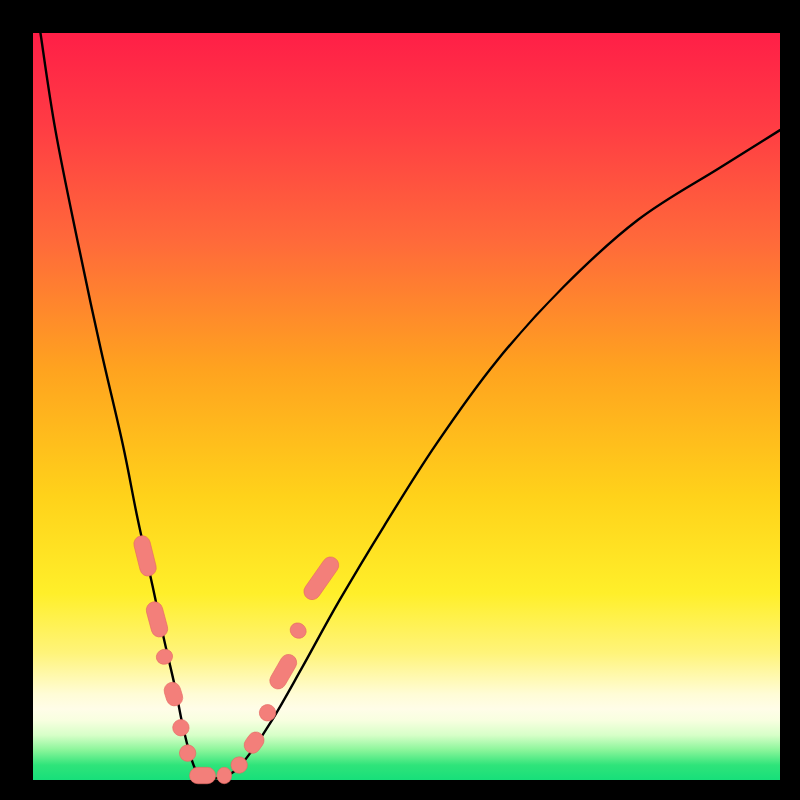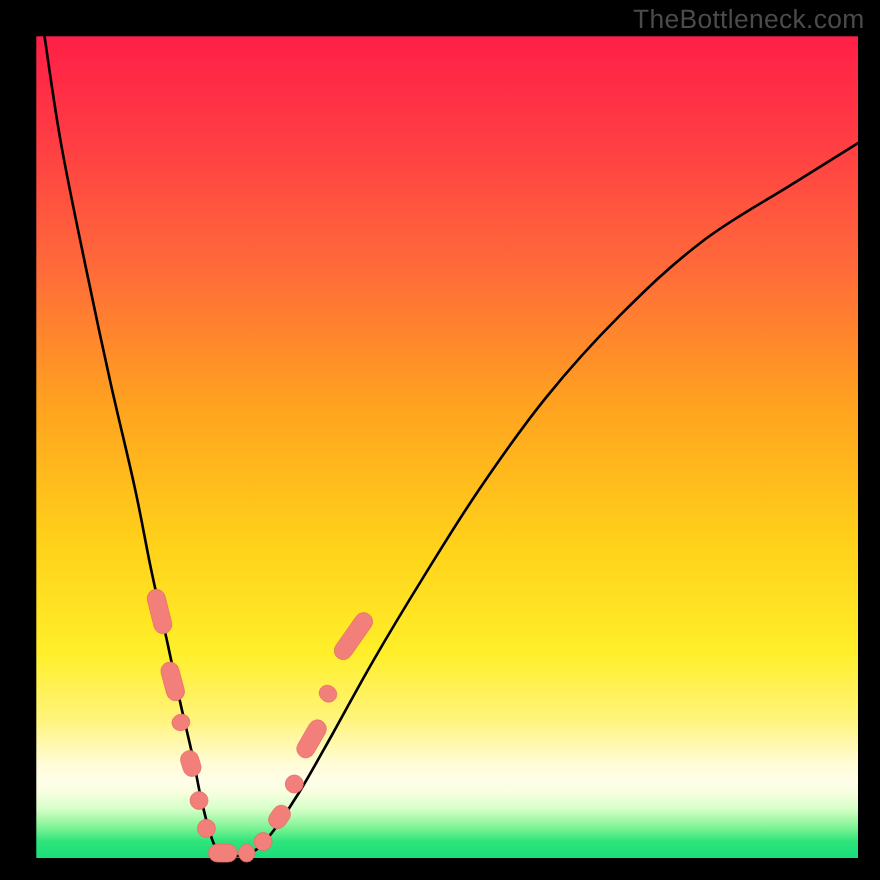--- a/index.html
+++ b/index.html
@@ -60,21 +60,20 @@
     width: 747px;
     height: 747px;
     overflow: visible;
   }
 </style>
 </head>
 <body>
 
 <div class="frame">
   <div class="plot"></div>
-  <div class="watermark">TheBottleneck.com</div>
   <svg class="curve" viewBox="0 0 747 747" preserveAspectRatio="none">
     <path id="curve-path" fill="none" stroke="#000000" stroke-width="2.4" stroke-linecap="round" stroke-linejoin="round" d="M 7.47 0.00 C 10.16 17.48, 15.69 59.46, 22.41 97.11 C 29.13 134.76, 36.75 170.17, 44.82 209.16 C 52.89 248.15, 59.16 277.44, 67.23 313.74 C 75.30 350.04, 82.92 379.92, 89.64 410.85 C 96.36 441.78, 99.20 460.00, 104.58 485.55 C 109.96 511.10, 114.81 531.27, 119.52 552.78 C 124.23 574.29, 126.69 586.92, 130.72 605.07 C 134.76 623.22, 138.57 638.16, 141.93 653.63 C 145.29 669.09, 146.71 678.87, 149.40 690.98 C 152.09 703.08, 154.18 712.12, 156.87 720.86 C 159.56 729.59, 160.98 735.23, 164.34 739.53 C 167.70 743.83, 171.51 743.82, 175.54 744.76 C 179.58 745.70, 182.04 745.97, 186.75 744.76 C 191.46 743.55, 196.31 742.34, 201.69 738.04 C 207.07 733.73, 209.91 730.00, 216.63 720.86 C 223.35 711.71, 229.63 702.70, 239.04 687.24 C 248.45 671.78, 256.82 656.46, 268.92 634.95 C 281.02 613.44, 291.48 593.27, 306.27 567.72 C 321.06 542.17, 333.61 521.26, 351.09 493.02 C 368.57 464.78, 383.21 440.43, 403.38 410.85 C 423.55 381.27, 440.28 356.92, 463.14 328.68 C 486.00 300.44, 504.82 279.53, 530.37 253.98 C 555.92 228.43, 576.83 208.26, 605.07 186.75 C 633.31 165.24, 661.69 150.60, 687.24 134.46 C 712.79 118.32, 736.24 103.83, 747.00 97.11"></path>
     <g id="markers">
         <rect x="-20.54" y="-8.22" width="41.09" height="16.43" rx="8.22" ry="8.22" fill="#f37f7a" stroke="#e66a63" stroke-width="0.6" transform="translate(112.05 522.90) rotate(76)"></rect>
         <rect x="-17.93" y="-8.22" width="35.86" height="16.43" rx="8.22" ry="8.22" fill="#f37f7a" stroke="#e66a63" stroke-width="0.6" transform="translate(124.00 586.39) rotate(75)"></rect>
         <rect x="-7.47" y="-8.22" width="14.94" height="16.43" rx="8.22" ry="8.22" fill="#f37f7a" stroke="#e66a63" stroke-width="0.6" transform="translate(131.47 623.75) rotate(74)"></rect>
         <rect x="-11.95" y="-8.22" width="23.90" height="16.43" rx="8.22" ry="8.22" fill="#f37f7a" stroke="#e66a63" stroke-width="0.6" transform="translate(140.44 661.10) rotate(73)"></rect>
         <rect x="-8.22" y="-8.22" width="16.43" height="16.43" rx="8.22" ry="8.22" fill="#f37f7a" stroke="#e66a63" stroke-width="0.6" transform="translate(147.91 694.71) rotate(72)"></rect>
         <rect x="-8.22" y="-8.22" width="16.43" height="16.43" rx="8.22" ry="8.22" fill="#f37f7a" stroke="#e66a63" stroke-width="0.6" transform="translate(154.63 720.11) rotate(68)"></rect>
         <rect x="-13.07" y="-8.22" width="26.15" height="16.43" rx="8.22" ry="8.22" fill="#f37f7a" stroke="#e66a63" stroke-width="0.6" transform="translate(169.57 742.52) rotate(0)"></rect>

